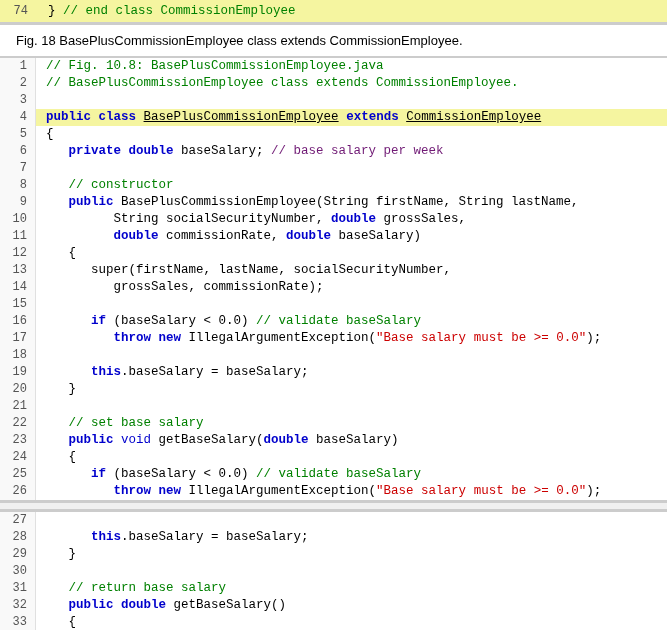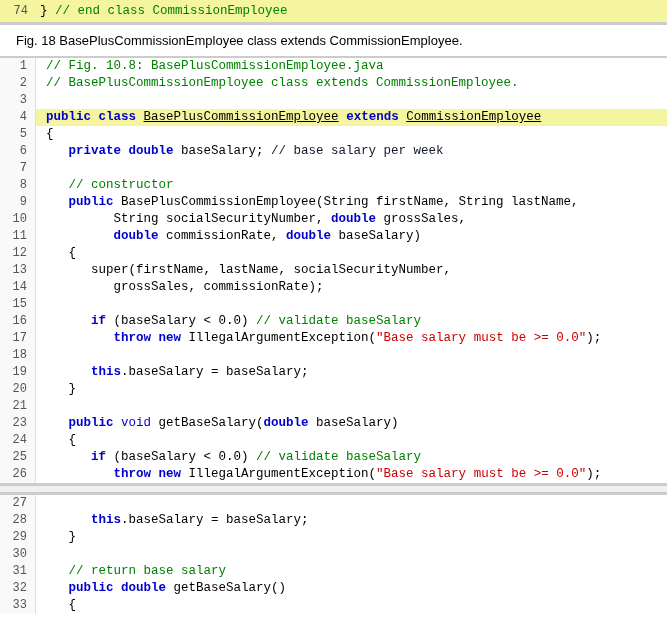--- a/index.html
+++ b/index.html
@@ -15,21 +15,21 @@
     .top-bar {
       background: #f5f5a0;
       padding: 4px 8px;
       border-bottom: 1px solid #cccccc;
       display: flex;
       align-items: center;
     }
 
     .top-bar-line {
       display: flex;
-      gap: 4px;
+      gap: 12px;
     }
 
     .code-block {
       padding: 0;
       background: #fff;
     }
 
     .code-line {
       display: flex;
       align-items: flex-start;
@@ -115,21 +115,21 @@
     <div class="code-line highlighted">
       <span class="line-num">4</span>
       <span class="code-content"><span style="color: rgb(0, 0, 204); font-weight: bold;">public</span><span> </span><span style="color: rgb(0, 0, 204); font-weight: bold;">class</span><span> </span><span style="text-decoration: underline;">BasePlusCommissionEmployee</span><span> </span><span style="color: rgb(0, 0, 204); font-weight: bold;">extends</span><span> </span><span style="text-decoration: underline;">CommissionEmployee</span></span>
     </div>
     <div class="code-line">
       <span class="line-num">5</span>
       <span class="code-content"><span>{</span></span>
     </div>
     <div class="code-line">
       <span class="line-num">6</span>
-      <span class="code-content"><span>   </span><span style="color: rgb(0, 0, 204); font-weight: bold; text-align: center;">private</span><span> </span><span style="color: rgb(0, 0, 204); font-weight: bold;">double</span><span> baseSalary; </span><span style="color: #0f172a;">// base salary per week</span></span>
+      <span class="code-content"><span>   </span><span style="color: rgb(0, 0, 204); font-weight: bold; text-align: center;">private</span><span> </span><span style="color: rgb(0, 0, 204); font-weight: bold;">double</span><span> baseSalary; </span><span style="color: #701a75;">// base salary per week</span></span>
     </div>
     <div class="code-line">
       <span class="line-num">7</span>
       <span class="code-content"><span></span></span>
     </div>
     <div class="code-line">
       <span class="line-num">8</span>
       <span class="code-content"><span>   </span><span style="color: rgb(0, 128, 0);">// constructor</span></span>
     </div>
     <div class="code-line">
@@ -178,20 +178,24 @@
     </div>
     <div class="code-line">
       <span class="line-num">20</span>
       <span class="code-content"><span>   }</span></span>
     </div>
     <div class="code-line">
       <span class="line-num">21</span>
       <span class="code-content"><span></span></span>
     </div>
     <div class="code-line">
+      <span class="line-num">22</span>
+      <span class="code-content"><span>   </span><span style="color: rgb(0, 128, 0);">// set base salary</span></span>
+    </div>
+    <div class="code-line">
       <span class="line-num">23</span>
       <span class="code-content"><span>   </span><span style="color: rgb(0, 0, 204); font-weight: bold;">public</span><span> </span><span style="color: rgb(0, 0, 204); font-weight: normal;">void</span><span> getBaseSalary(</span><span style="color: rgb(0, 0, 204); font-weight: bold;">double</span><span> baseSalary)</span></span>
     </div>
     <div class="code-line">
       <span class="line-num">24</span>
       <span class="code-content"><span>   {</span></span>
     </div>
     <div class="code-line">
       <span class="line-num">25</span>
       <span class="code-content"><span>      </span><span style="color: rgb(0, 0, 204); font-weight: bold;">if</span><span> (baseSalary &lt; 0.0) </span><span style="color: rgb(0, 128, 0);">// validate baseSalary</span></span>

